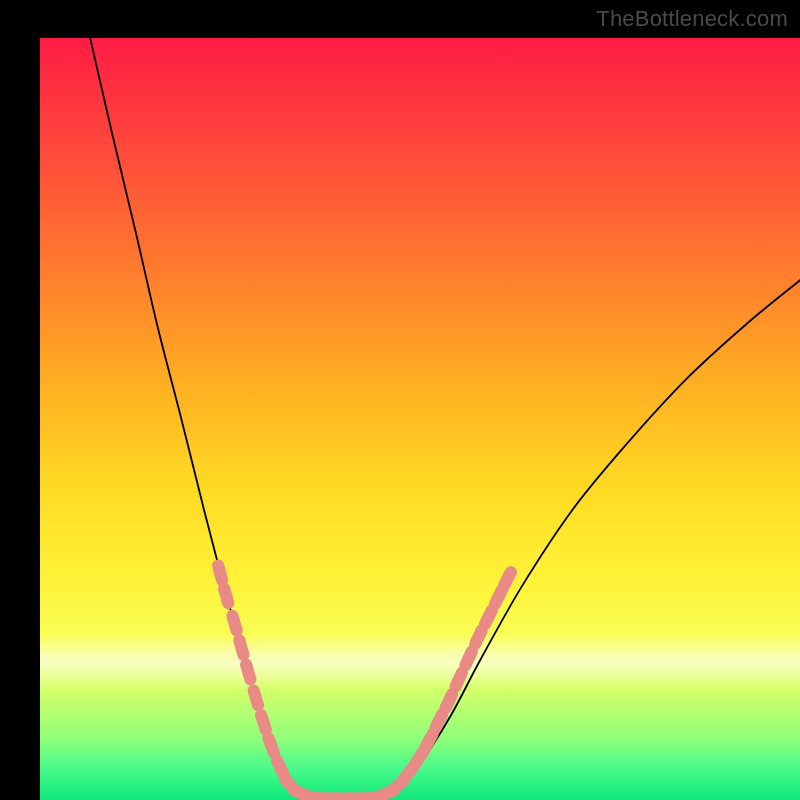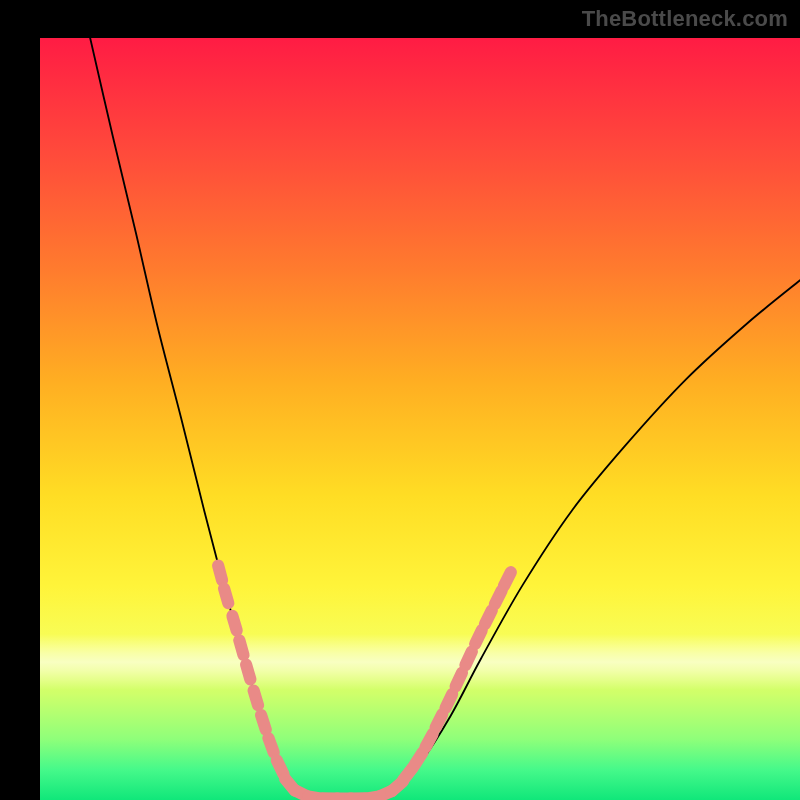--- a/index.html
+++ b/index.html
@@ -16,21 +16,21 @@
     width: 800px;
     height: 800px;
     background: #000;
   }
   .watermark {
     position: absolute;
     top: 6px;
     right: 12px;
     color: #4a4a4a;
     font-size: 22px;
-    font-weight: 700;
+    font-weight: 400;
     letter-spacing: 0.2px;
     z-index: 30;
   }
   .plot {
     position: absolute;
     left: 40px;
     top: 38px;
     width: 760px;
     height: 762px;
     background: linear-gradient(to bottom,

